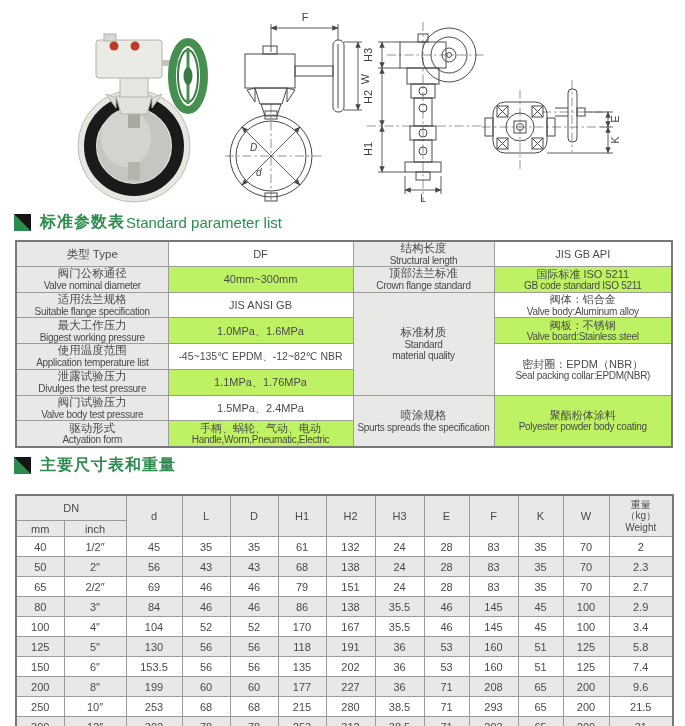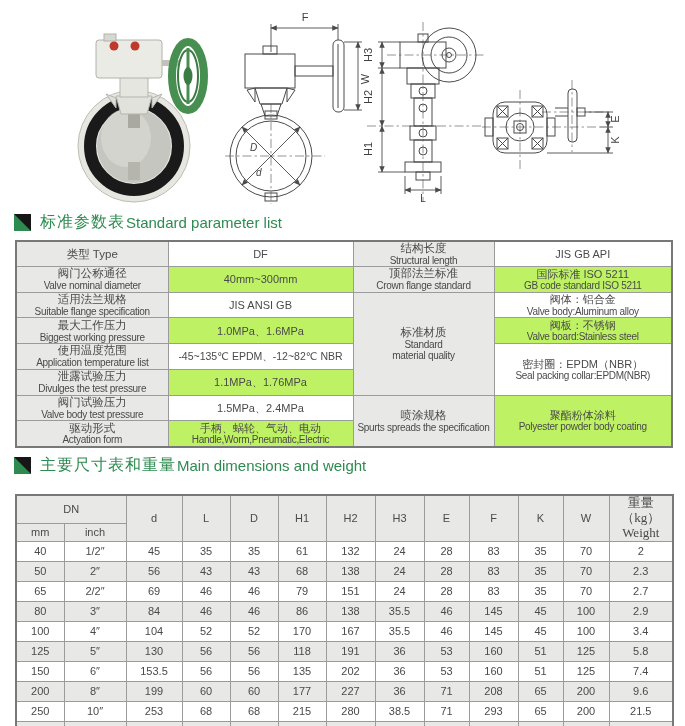--- a/index.html
+++ b/index.html
@@ -10,21 +10,21 @@
   .drawing{position:absolute;}
   svg text{font-family:"Liberation Sans","DejaVu Sans",sans-serif;fill:#3f3f3f;}
   .ln{stroke:#4a4a4a;stroke-width:1;fill:none;}
   .cl{stroke:#7a7a7a;stroke-width:0.8;fill:none;stroke-dasharray:9 3 2.5 3;}
   .dim{stroke:#4a4a4a;stroke-width:0.9;fill:none;}
 
   
   .sec-head{position:absolute;left:14px;display:flex;align-items:center;}
   .sec-icon{width:17px;height:17px;flex:0 0 17px;
             background:linear-gradient(45deg,#2e8b50 0 48%,#161616 52% 100%);}
-  .sec-zh{font-weight:normal;font-size:16px;color:#2e8b50;margin-left:9px;letter-spacing:1px;text-align:right;}
+  .sec-zh{font-weight:bold;font-size:16px;color:#2e8b50;margin-left:9px;letter-spacing:1px;text-align:right;}
   .sec-en{font-size:15px;color:#2e8b50;margin-left:1px;}
 
   
   table{border-collapse:collapse;table-layout:fixed;}
   .ptable{position:absolute;left:15px;top:240px;width:656px;height:208px;}
   .ptable td{border:1px solid #9b9b9b;text-align:center;vertical-align:middle;
              padding:0 2px;line-height:1.12;overflow:hidden;}
   .ptable{border:2px solid #787878;padding-left:12px;}
   .ptable .lbl{background:#e8e8e6;}
   .ptable .g{background:#bef264;}
@@ -35,21 +35,21 @@
   .v2{font-size:10px;letter-spacing:-0.3px;}
 
   
   .dtable{position:absolute;left:15px;top:494px;width:657px;border:2px solid #787878;
           text-align:center;font-size:11px;}
   .dtable td{border:1px solid #9b9b9b;padding:0;height:19px;}
   .dtable .hd{background:#e8e8e6;}
   .dtable tr.shade td{background:#e8e8e6;}
   .dtable .dn-row td{height:24px;}
   .dtable .unit-row td{height:15px;}
-  .wt{font-size:13px;line-height:1.15;font-family:Liberation Serif, serif;}
+  .wt{font-size:10px;line-height:1.15;}
 </style>
 </head>
 <body>
 
 <div class="page">
 
   <svg width="0" height="0" style="position:absolute">
     <defs>
       <marker id="ae" markerWidth="8" markerHeight="8" refX="6.4" refY="3" orient="auto">
         <path d="M0,0L7,3L0,6Z" fill="#4a4a4a"></path>
@@ -309,21 +309,20 @@
             <div class="v1">手柄、蜗轮、气动、电动</div>
             <div class="v2">Handle,Worm,Pneumatic,Electric</div>
           </td>
     </tr>
   </tbody>
     </table>
 
   <div class="sec-head" style="top:455px">
     <div class="sec-icon"></div>
     <span class="sec-zh">主要尺寸表和重量</span>
-    <span class="sec-en">Main dimensions and weight</span>
   </div>
 
   <table class="dtable">
     <colgroup>
       <col style="width:48px">
         <col style="width:62px">
         <col style="width:56px">
         <col style="width:48px">
       <col style="width:48px">
         <col style="width:48px">

